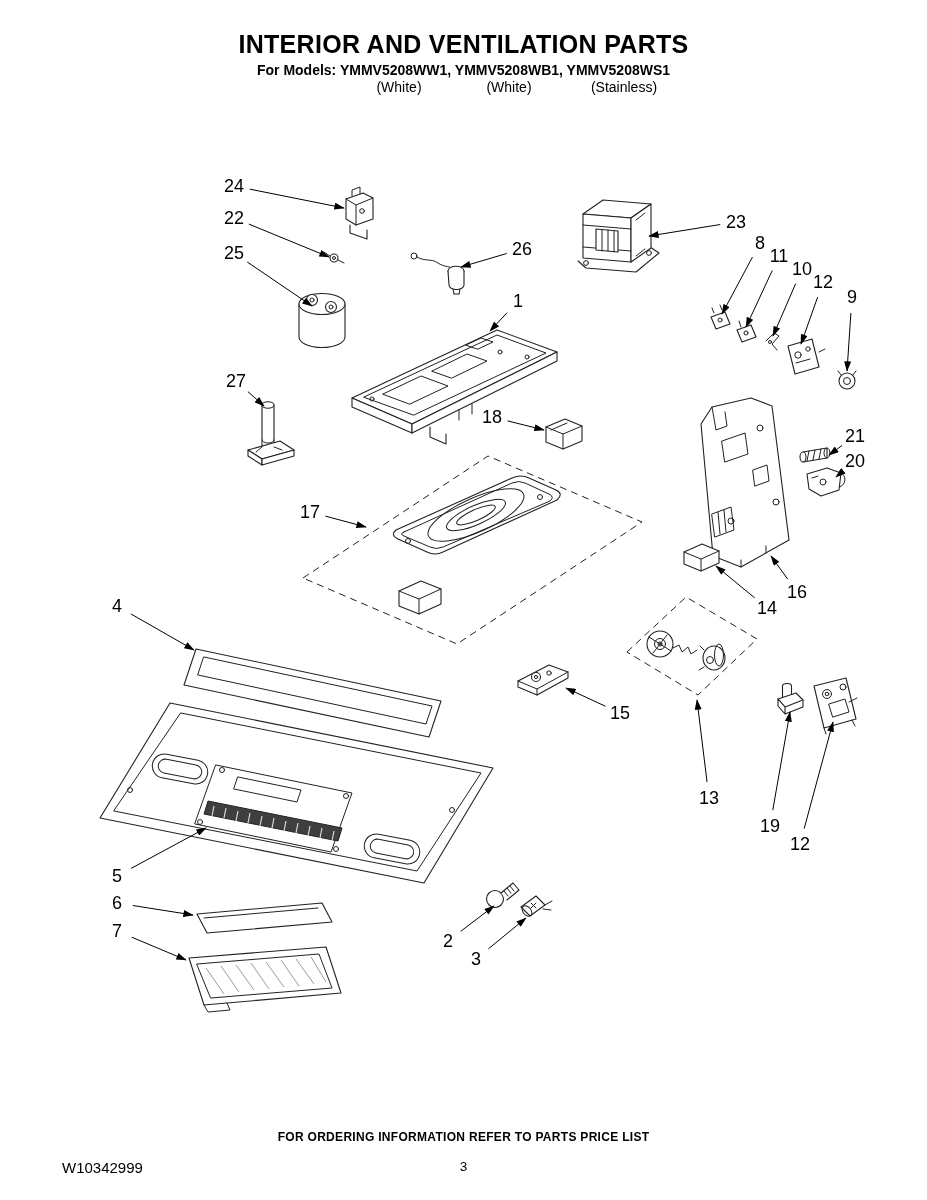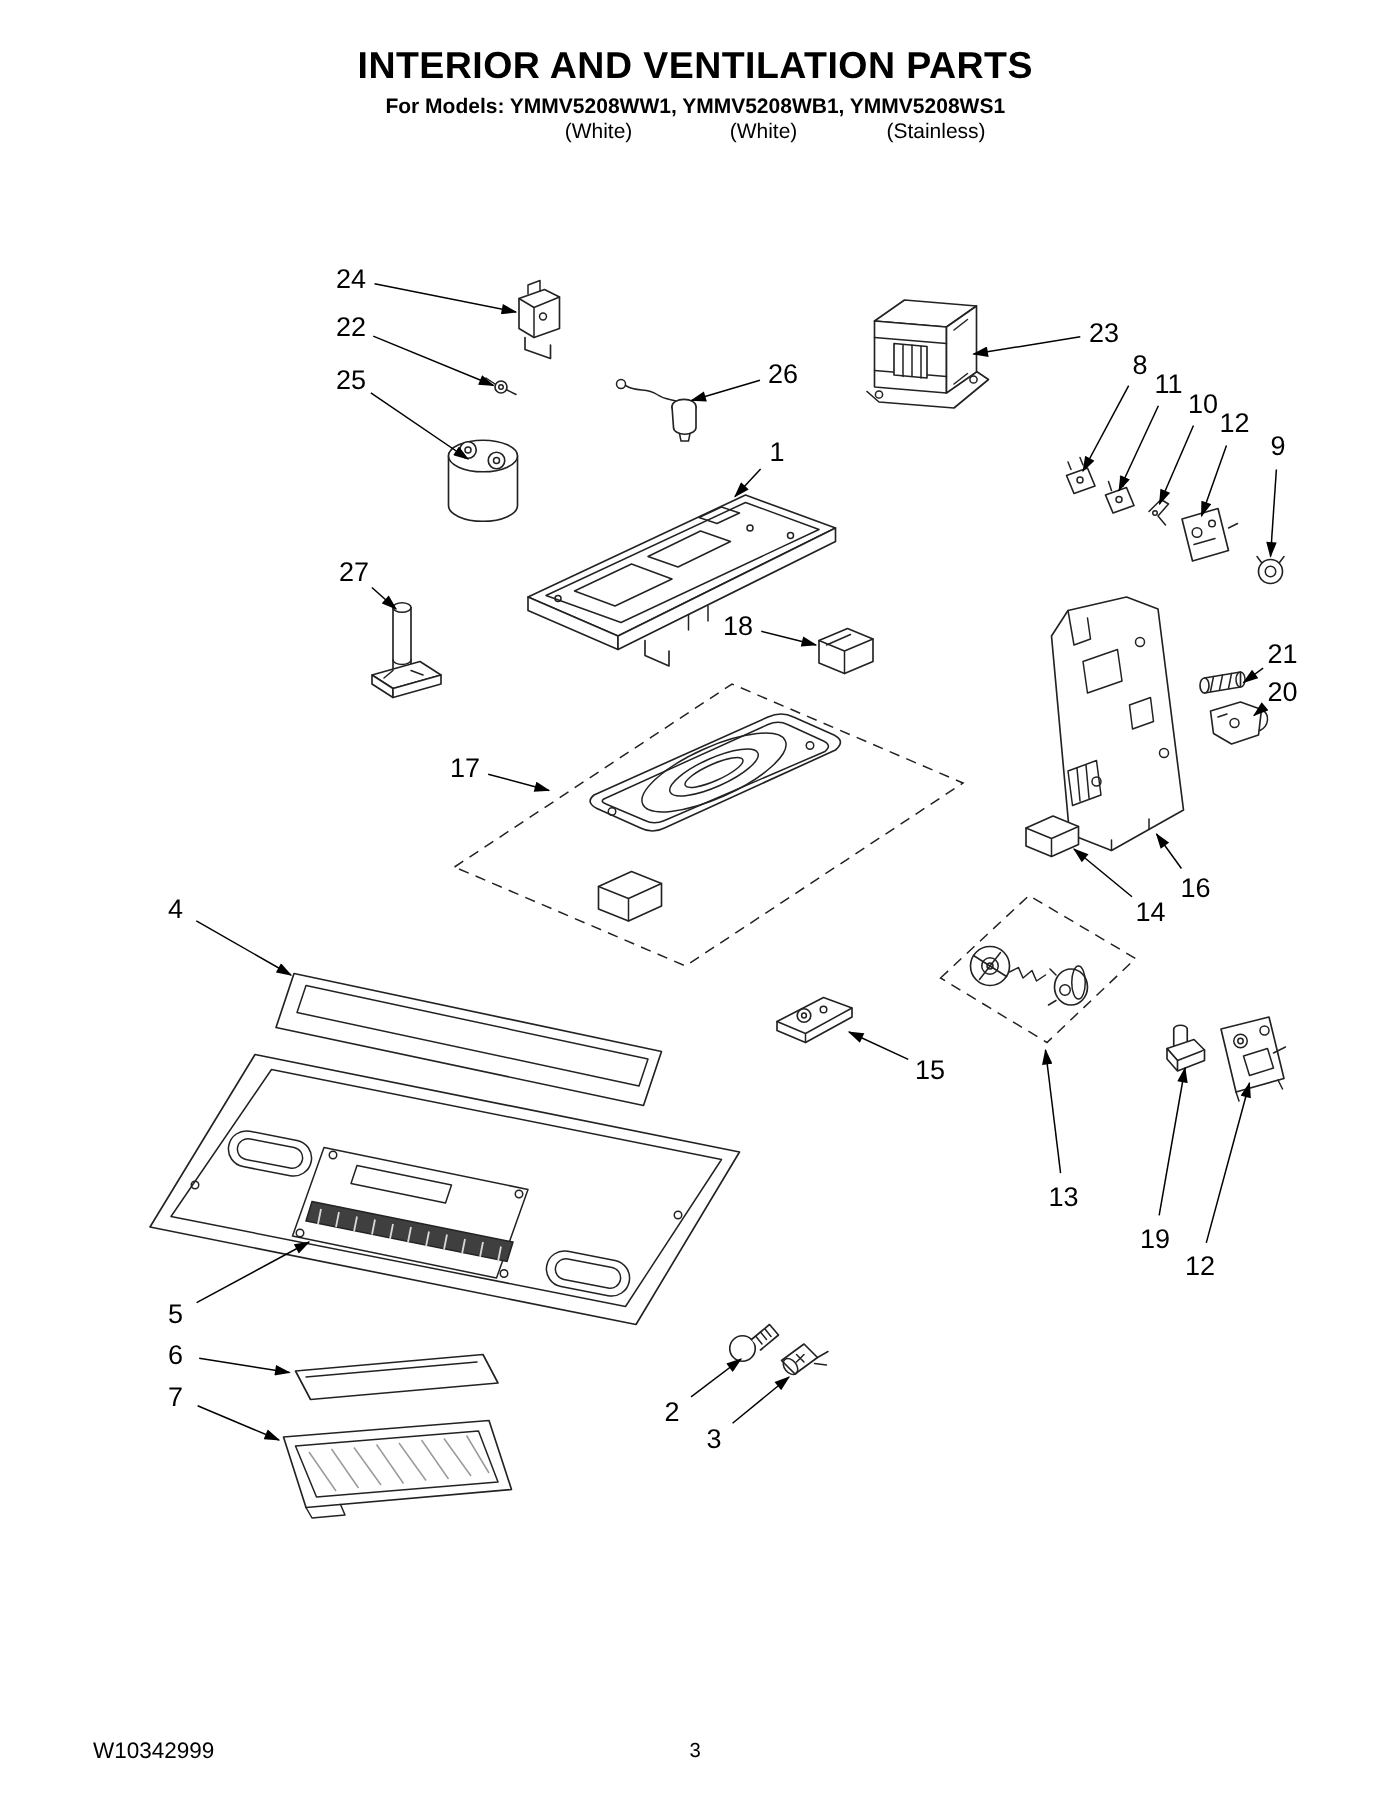--- a/index.html
+++ b/index.html
@@ -350,16 +350,17 @@
         <text x="117" y="903" class="callout">6</text>
         <line x1="131.75018682676566" y1="937.1993538837131" x2="186" y2="960" class="leader" marker-end="url(#arrow)"></line>
         <text x="117" y="931" class="callout">7</text>
         <line x1="460.73325910593377" y1="931.3116506802678" x2="494" y2="906" class="leader" marker-end="url(#arrow)"></line>
         <text x="448" y="941" class="callout">2</text>
         <line x1="488.37228464794237" y1="948.8547265886873" x2="526" y2="918" class="leader" marker-end="url(#arrow)"></line>
         <text x="476" y="959" class="callout">3</text>
       </g>
   </svg>
 
+  <div class="footer-note">FOR ORDERING INFORMATION REFER TO PARTS PRICE LIST</div>
   <div class="doc-number">W10342999</div>
   <div class="page-number">3</div>
 
 </div>
 
 </body></html>

